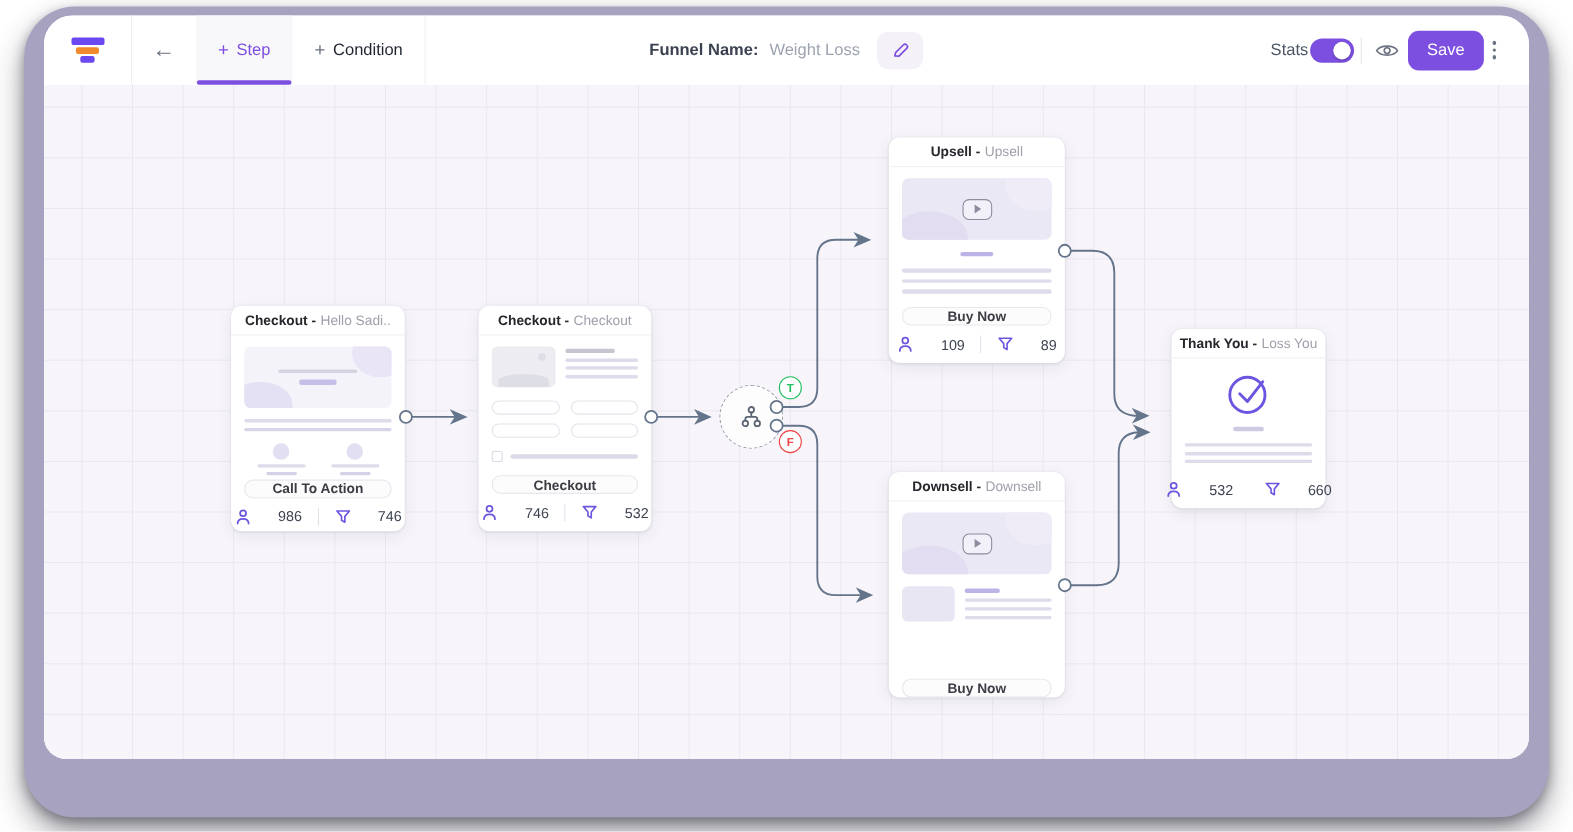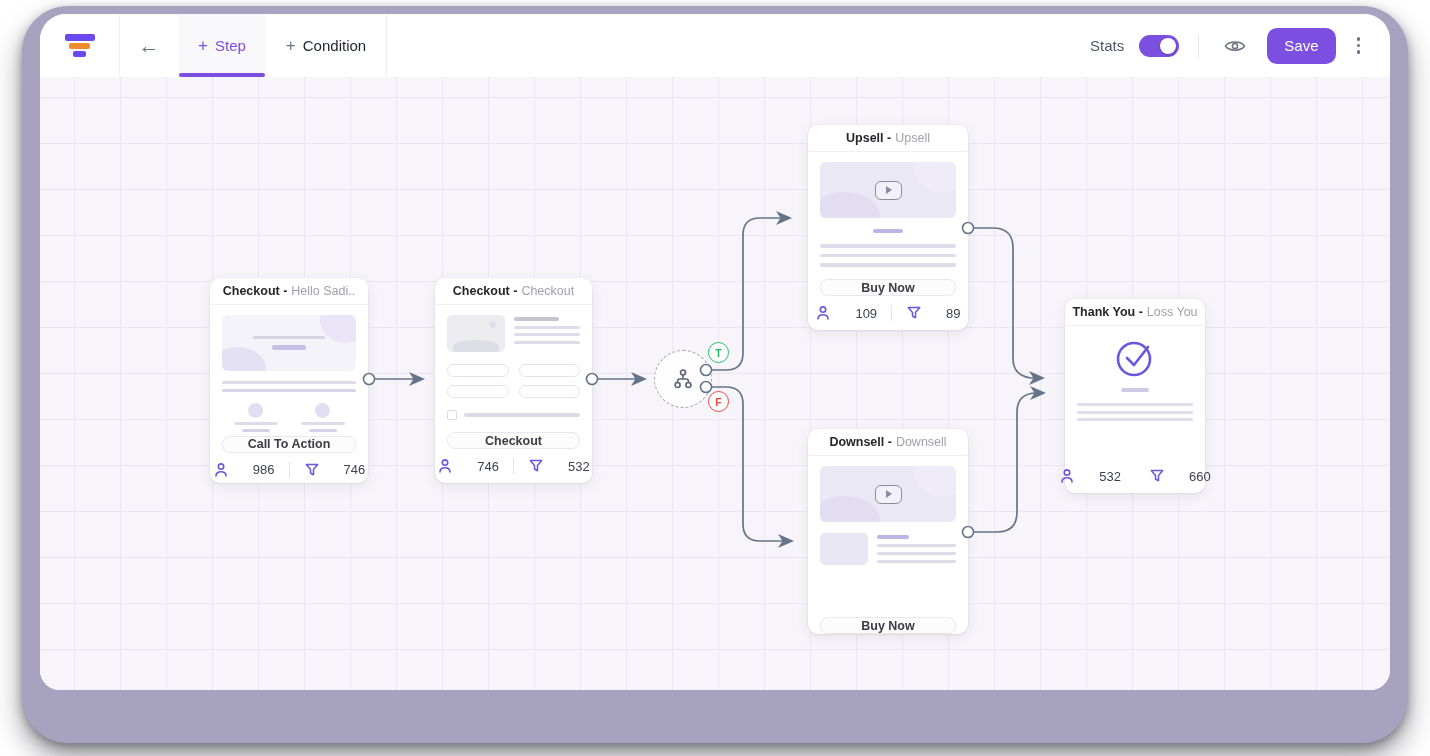--- a/index.html
+++ b/index.html
@@ -29,21 +29,21 @@
   .tab-cond .plus { color:#6b7280; }
   .tab .plus { font-size:17px; font-weight:400; }
 
   .tb-center { position:absolute; left:50%; top:0; height:63px; transform:translateX(-50%);
                display:flex; align-items:center; gap:6px; }
   .fn-label { font-size:15px; font-weight:700; color:#3a4150; }
   .fn-value { font-size:15px; color:#9ca3af; margin-left:4px; }
   .edit-btn { margin-left:10px; width:42px; height:34px; border-radius:10px; background:#f4f2f8;
               display:flex; align-items:center; justify-content:center; cursor:pointer; }
 
-  .tb-right { margin-left:auto; display:flex; align-items:center; gap:15px; padding-right:24px; }
+  .tb-right { margin-left:auto; display:flex; align-items:center; gap:2px; padding-right:24px; }
   .stats-label { font-size:15px; color:#4b5563; }
   .toggle { width:40px; height:22px; border-radius:11px; background:#7c4fe0; position:relative; cursor:pointer; }
   .toggle .knob { position:absolute; right:3px; top:3px; width:16px; height:16px; border-radius:50%; background:#fff;
                   box-shadow:0 1px 2px rgba(0,0,0,.25); }
   .vsep { width:1px; height:24px; background:#e5e7eb; margin:0 4px; }
   .eye-btn { width:34px; height:34px; display:flex; align-items:center; justify-content:center; cursor:pointer; }
   .save-btn { min-width:64px; height:36px; padding:0 17px; background:#7c4fe0; color:#fff; border:none;
               border-radius:10px; font-size:15px; font-family:inherit; cursor:pointer; }
   .kebab { display:flex; flex-direction:column; gap:3px; padding:6px; cursor:pointer; }
   .kebab i { width:3.5px; height:3.5px; border-radius:50%; background:#6b7280; }
@@ -126,20 +126,29 @@
     <div class="tab tab-step">
       <span class="plus">+</span>
       <span>Step</span>
       <span class="underline"></span>
     </div>
     <div class="tab tab-cond">
       <span class="plus">+</span>
       <span>Condition</span>
     </div>
 
+    <div class="tb-center">
+      <span class="fn-label">Funnel Name:</span>
+      <span class="fn-value">Weight Loss</span>
+      <span class="edit-btn">
+        <svg width="17" height="17" viewBox="0 0 17 17" fill="none">
+          <path d="M3.2 13.8 L3.9 10.9 L10.9 3.9 C11.8 3 13.1 3 14 3.9 C14.9 4.8 14.9 6.1 14 7 L7 14 L3.2 13.8 Z" stroke="#7c4fe0" stroke-width="1.5" stroke-linejoin="round" fill="none"></path>
+        </svg>
+      </span>
+    </div>
 
     <div class="tb-right">
       <span class="stats-label">Stats</span>
       <span class="toggle">
           <span class="knob"></span>
         </span>
       <span class="vsep"></span>
       <span class="eye-btn">
         <svg width="24" height="24" viewBox="0 0 24 24" fill="none">
           <path d="M2.5 12 C6 6.5 18 6.5 21.5 12 C18 17.5 6 17.5 2.5 12 Z" stroke="#6b7280" stroke-width="1.5"></path>
@@ -348,21 +357,21 @@
             <span class="m-line" style="width:32px;height:4px;background:#bcb4e6"></span>
             <span class="m-line" style="height:3px"></span>
             <span class="m-line" style="height:3px"></span>
             <span class="m-line" style="height:3px"></span>
           </div>
         </div>
       </div>
       <div class="card-btn">Buy Now</div>
     </div>
 
-    <div class="card" style="left:1025px;top:222px;width:140px;height:194px">
+    <div class="card" style="left:1025px;top:222px;width:140px;height:163px">
       <div class="card-head">
         <span class="t">Thank You -</span>
         <span class="s">Loss You</span>
       </div>
       <div class="card-body" style="align-items:center;padding-top:8px">
         <svg width="46" height="46" viewBox="0 0 46 46" fill="none" stroke="#6d55e0" stroke-width="2.6" stroke-linecap="round" stroke-linejoin="round">
           <circle cx="22" cy="25" r="16"></circle>
           <path d="M15 24 L22 31 L36 13"></path>
         </svg>
         <span class="m-line" style="width:28px;height:4px;background:#cfcae4;margin-top:8px"></span>

